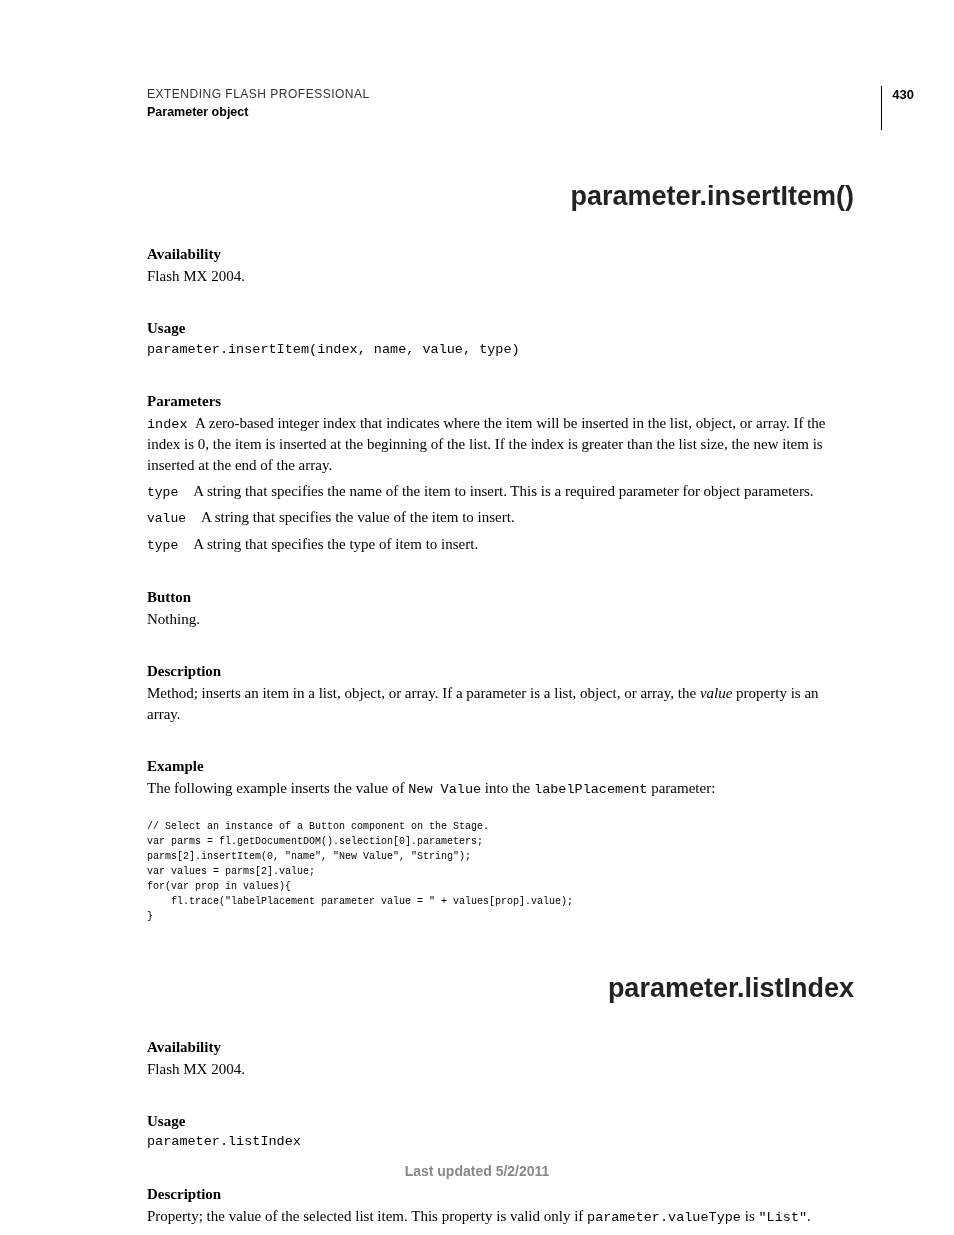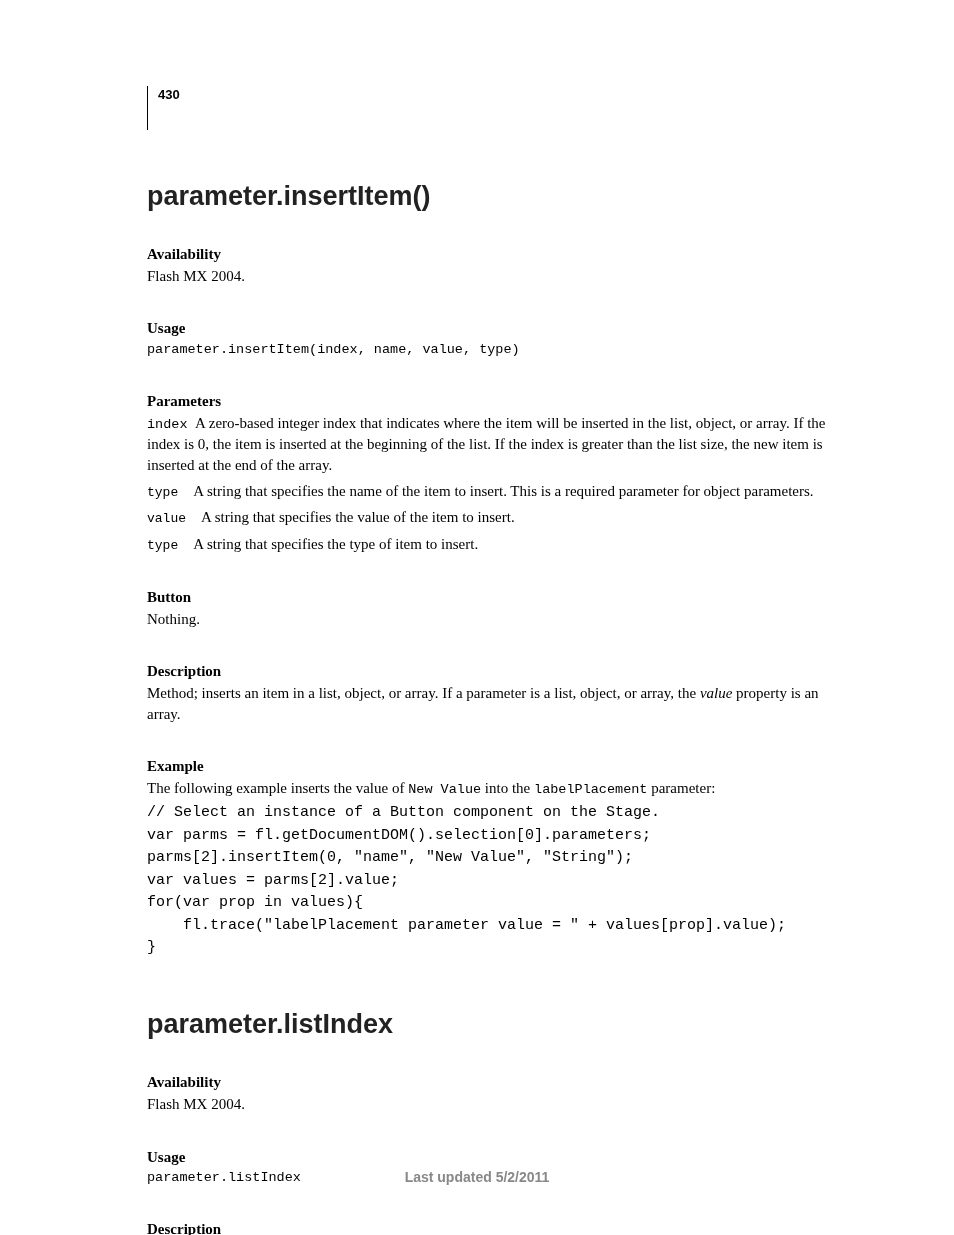--- a/index.html
+++ b/index.html
@@ -45,20 +45,21 @@
     font-size: 13px;
     margin-right: -60px;
   }
   h1 {
     font-family: "Myriad Pro", "Helvetica Neue", Arial, sans-serif;
     font-weight: 700;
     font-size: 27px;
     color: #222;
     margin-bottom: 30px;
     margin-top: 0;
+    text-align: right;
   }
   h1.section2 {
     margin-top: 46px;
   }
   .sub {
     font-weight: 700;
     margin-top: 32px;
     margin-bottom: 2px;
     font-size: 15px;
   }
@@ -66,41 +67,45 @@
   p { margin-bottom: 2px; }
   .mono {
     font-family: "Courier New", Courier, monospace;
     font-size: 13.5px;
   }
   .param-line { margin-top: 6px; }
   .param-line .mono { font-size: 13px; }
   pre.mono {
     white-space: pre;
     line-height: 1.5;
-    margin-top: 3px;
-    font-size: 15px;
+    margin-top: 20px;
+    font-size: 10px;
   }
   .example-text .mono { font-size: 13.5px; }
   .italic { font-style: italic; }
   .footer {
     position: absolute;
-    bottom: 48px;
+    bottom: 54px;
     left: 0;
     right: 0;
     text-align: center;
     font-family: "Myriad Pro", "Helvetica Neue", Arial, sans-serif;
     font-weight: 700;
     font-size: 14px;
     color: #888;
   }
 </style>
 </head>
 <body>
 
 <div class="header">
+  <div class="header-left">
+    <div class="header-title">EXTENDING FLASH PROFESSIONAL</div>
+    <div class="header-subtitle">Parameter object</div>
+  </div>
   <div class="page-number-box">430</div>
 </div>
 
 <h1>parameter.insertItem()</h1>
 
 <div class="sub first">Availability</div>
 <p>Flash MX 2004.</p>
 
 <div class="sub">Usage</div>
 <p class="mono">parameter.insertItem(index, name, value, type)</p>

